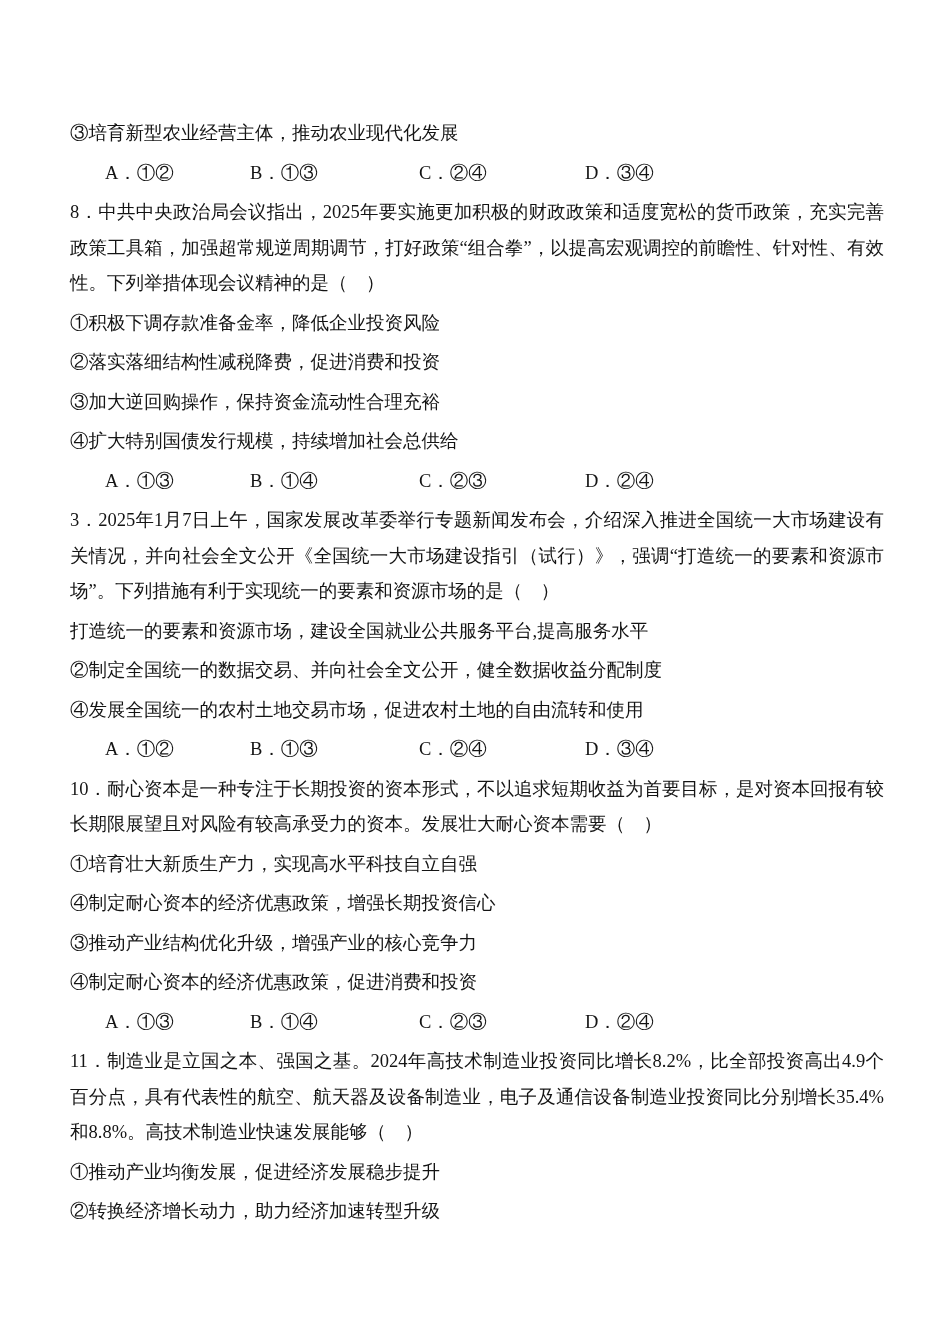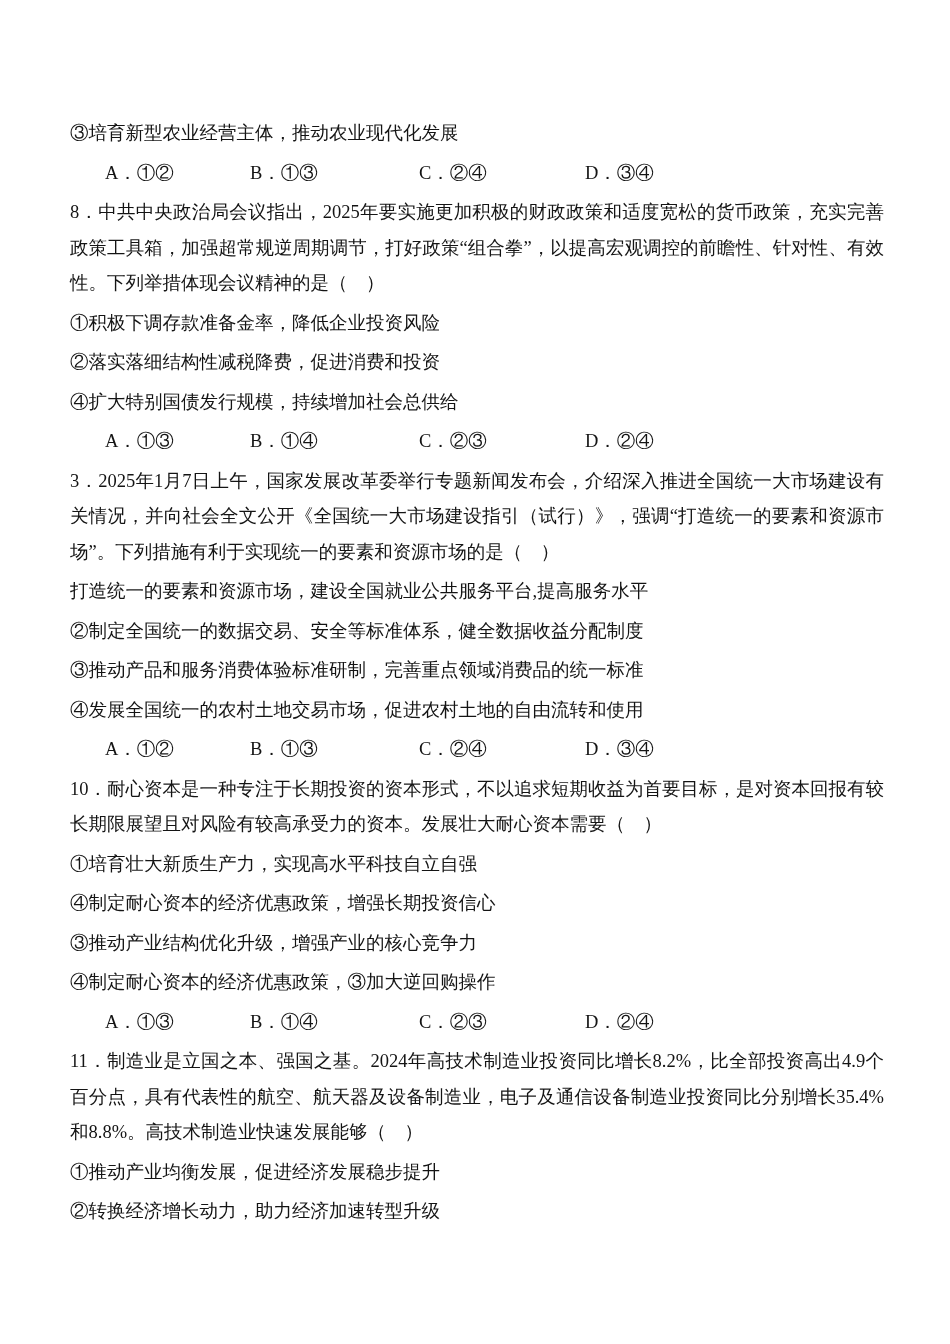--- a/index.html
+++ b/index.html
@@ -54,49 +54,49 @@
       <span class="choice">B．①③</span>
       <span class="choice">C．②④</span>
       <span class="choice">D．③④</span>
     </div>
   </div>
 
   <div class="question-block">
     <p class="line">8．中共中央政治局会议指出，2025年要实施更加积极的财政政策和适度宽松的货币政策，充实完善政策工具箱，加强超常规逆周期调节，打好政策“组合拳”，以提高宏观调控的前瞻性、针对性、有效性。下列举措体现会议精神的是（　）</p>
     <p class="line">①积极下调存款准备金率，降低企业投资风险</p>
     <p class="line">②落实落细结构性减税降费，促进消费和投资</p>
+    <p class="line">③加大逆回购操作，保持资金流动性合理充裕</p>
     <p class="line">④扩大特别国债发行规模，持续增加社会总供给</p>
     <div class="choices">
       <span class="choice">A．①③</span>
       <span class="choice">B．①④</span>
       <span class="choice">C．②③</span>
       <span class="choice">D．②④</span>
     </div>
   </div>
 
   <div class="question-block">
     <p class="line">3．2025年1月7日上午，国家发展改革委举行专题新闻发布会，介绍深入推进全国统一大市场建设有关情况，并向社会全文公开《全国统一大市场建设指引（试行）》，强调“打造统一的要素和资源市场”。下列措施有利于实现统一的要素和资源市场的是（　）</p>
     <p class="line">打造统一的要素和资源市场，建设全国就业公共服务平台,提高服务水平</p>
-    <p class="line">②制定全国统一的数据交易、安全等标准体系，健全数据收益分配制度</p>
-    <p class="line">③推动产品和服务消费体验标准研制，完善重点领域消费品的统一标准</p>
+    <p class="line">②制定全国统一的数据交易、并向社会全文公开，健全数据收益分配制度</p>
     <p class="line">④发展全国统一的农村土地交易市场，促进农村土地的自由流转和使用</p>
     <div class="choices">
       <span class="choice">A．①②</span>
       <span class="choice">B．①③</span>
       <span class="choice">C．②④</span>
       <span class="choice">D．③④</span>
     </div>
   </div>
 
   <div class="question-block">
     <p class="line">10．耐心资本是一种专注于长期投资的资本形式，不以追求短期收益为首要目标，是对资本回报有较长期限展望且对风险有较高承受力的资本。发展壮大耐心资本需要（　）</p>
     <p class="line">①培育壮大新质生产力，实现高水平科技自立自强</p>
     <p class="line">④制定耐心资本的经济优惠政策，增强长期投资信心</p>
     <p class="line">③推动产业结构优化升级，增强产业的核心竞争力</p>
-    <p class="line">④制定耐心资本的经济优惠政策，③加大逆回购操作</p>
+    <p class="line">④制定耐心资本的经济优惠政策，促进消费和投资</p>
     <div class="choices">
       <span class="choice">A．①③</span>
       <span class="choice">B．①④</span>
       <span class="choice">C．②③</span>
       <span class="choice">D．②④</span>
     </div>
   </div>
 
   <div class="question-block">
     <p class="line">11．制造业是立国之本、强国之基。2024年高技术制造业投资同比增长8.2%，比全部投资高出4.9个百分点，具有代表性的航空、航天器及设备制造业，电子及通信设备制造业投资同比分别增长35.4%和8.8%。高技术制造业快速发展能够（　）</p>

